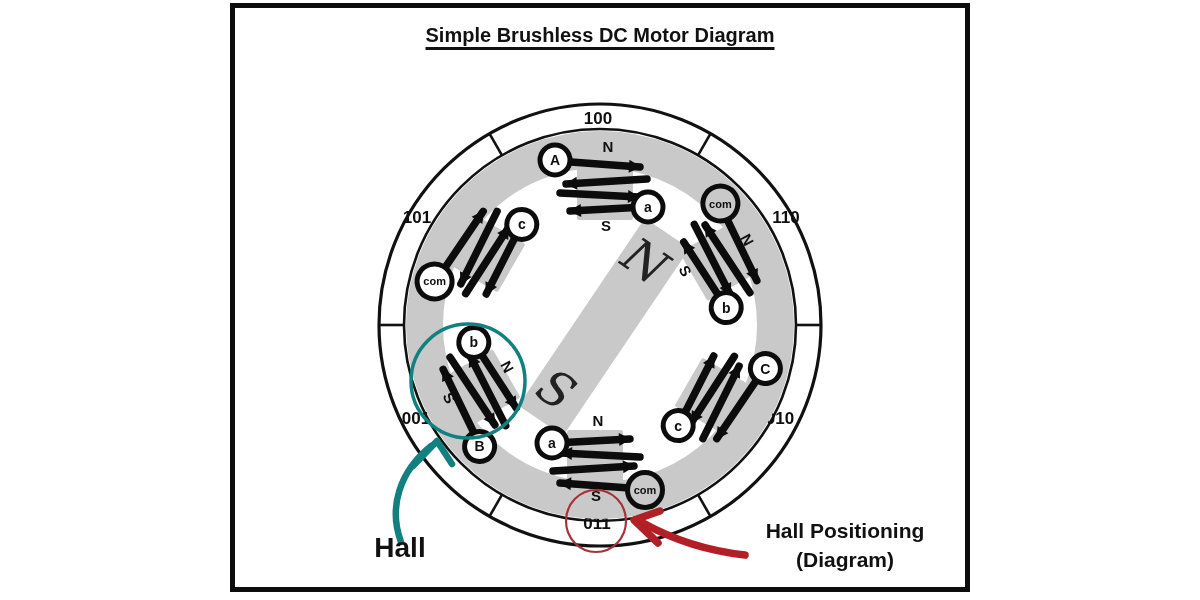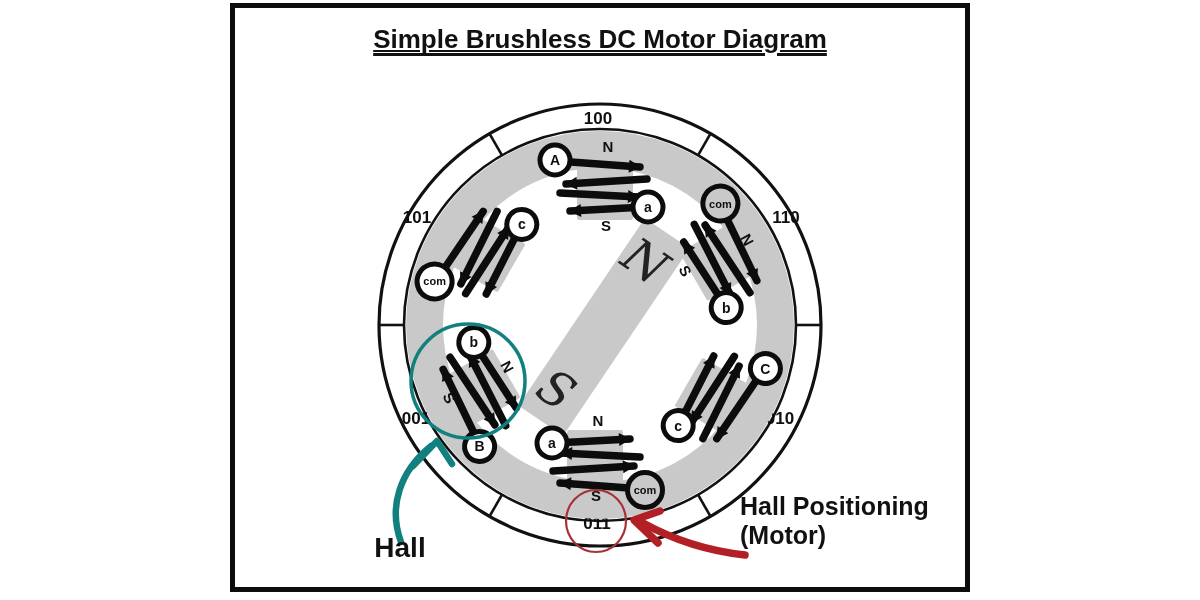--- a/index.html
+++ b/index.html
@@ -1,27 +1,27 @@
 <!DOCTYPE html>
 <html><head>
 <meta charset="utf-8">
 <style>
   html,body{margin:0;padding:0;background:#ffffff;}
   body{width:1200px;height:600px;position:relative;overflow:hidden;
        font-family:"Liberation Sans",sans-serif;}
   .frame{position:absolute;left:230px;top:3px;width:740px;height:589px;
          box-sizing:border-box;border:5px solid #0d0d0d;background:#ffffff;}
   .title{position:absolute;left:230px;top:24px;width:740px;text-align:center;
-         font-size:26px;font-weight:700;color:#111;text-decoration:underline;
+         font-size:20px;font-weight:700;color:#111;
          }
   .title span{text-decoration:underline;text-decoration-thickness:2.5px;text-underline-offset:5px;}
   .diagram-svg{position:absolute;left:0;top:0;}
   .caption{position:absolute;color:#111;font-weight:700;}
   .caption-phase{left:330px;top:532px;width:140px;text-align:center;font-size:28px;}
-  .caption-hall{left:740px;top:492px;width:210px;font-size:25px;line-height:29px;}
+  .caption-hall{left:740px;top:516px;width:210px;text-align:center;font-size:21px;line-height:29px;}
   text{fill:#0f0f0f;font-family:"Liberation Sans",sans-serif;}
   .sector-label{font-size:17px;font-weight:700;}
   .term-label{font-size:14px;font-weight:700;}
   .term-label-com{font-size:11px;font-weight:700;}
   .ns-label{font-size:15px;font-weight:700;}
   .rotor-letter{font-family:"DejaVu Serif",serif;font-style:italic;font-size:48px;fill:#222;}
   .wind{stroke:#0c0c0c;stroke-width:7.5;fill:none;stroke-linecap:round;}
   .term-circle{fill:#ffffff;stroke:#0c0c0c;stroke-width:5;}
   .term-circle-gray{fill:#c9c9c9;stroke:#0c0c0c;stroke-width:5;}
   .pole{fill:#c9c9c9;}
@@ -158,14 +158,14 @@
   <ellipse cx="596" cy="521" rx="30" ry="31" fill="none" stroke="#a63238" stroke-width="2.2"></ellipse>
   <g stroke="#b22025" stroke-width="7.5" fill="none" stroke-linecap="round" stroke-linejoin="round">
     <path d="M745,555 Q690,549 643,523"></path>
     <polyline points="660,511 634,520 658,543"></polyline>
   </g>
 </svg>
 
 <div class="caption caption-phase">Hall</div>
 <div class="caption caption-hall">
   <div>Hall Positioning</div>
-  <div>(Motor)</div>
+  <div>(Diagram)</div>
 </div>
 
 </body></html>

